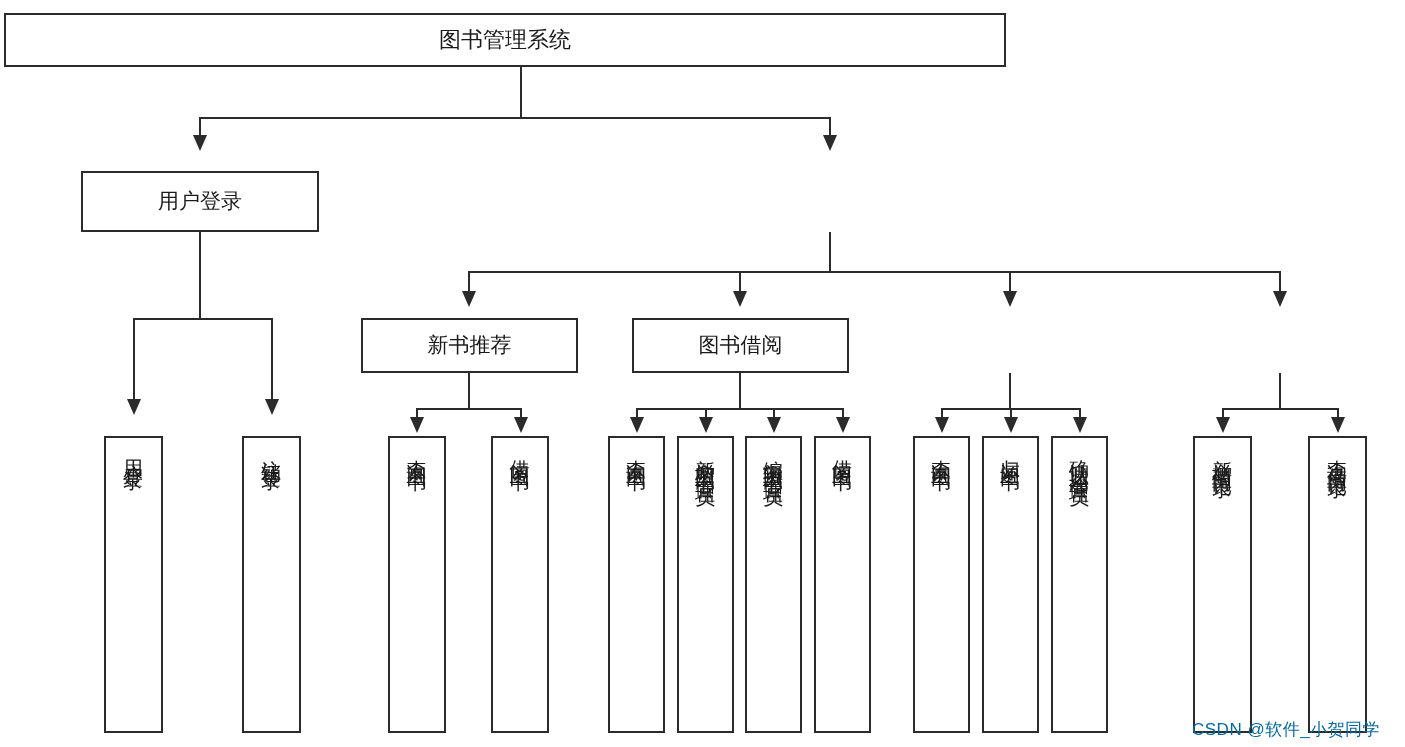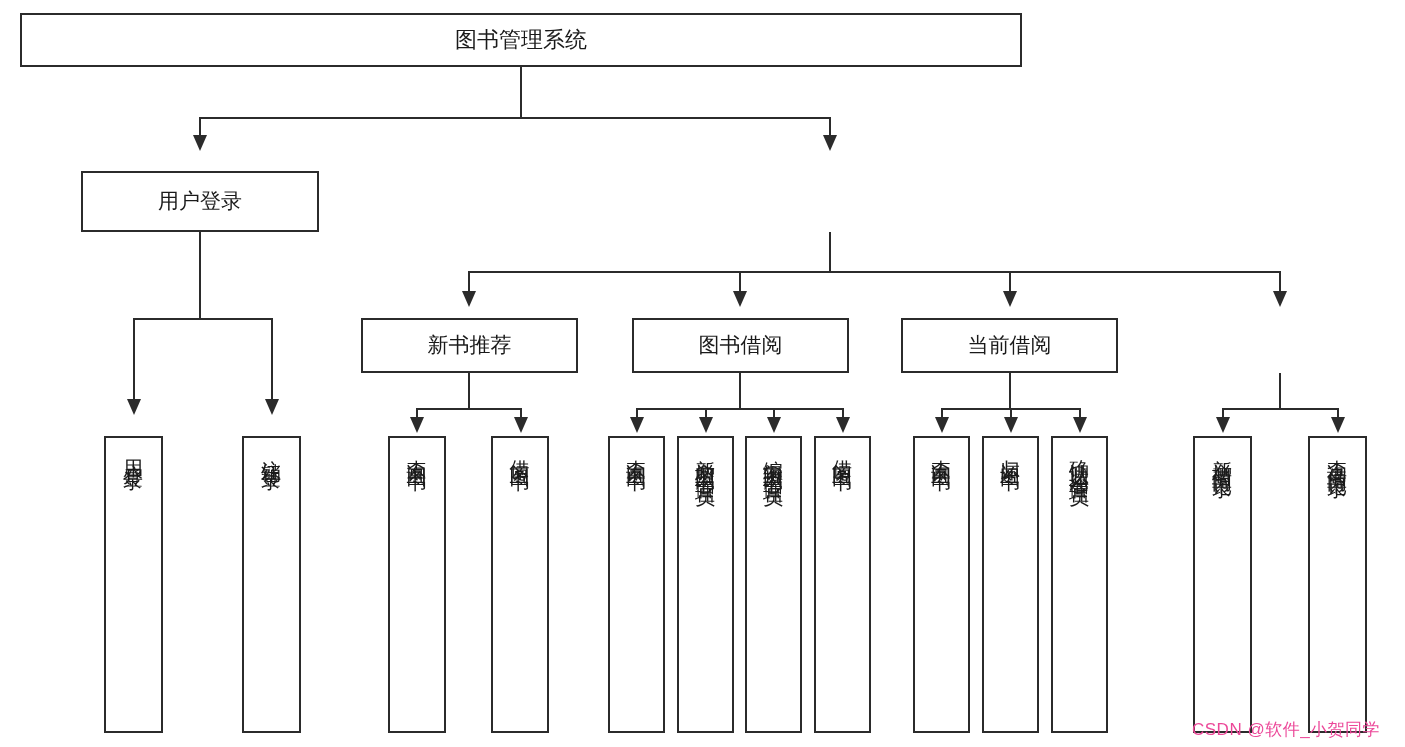--- a/index.html
+++ b/index.html
@@ -58,32 +58,32 @@
     position:absolute;
     width:0;height:0;
     border-left:7px solid transparent;
     border-right:7px solid transparent;
     border-top:16px solid #2b2b2b;
   }
   
   #watermark{
     position:absolute;
     font-size:17px;
-    color:#ec4899;
+    color:#0369a1;
     white-space:nowrap;
     letter-spacing:.5px;
     pointer-events:none;
   }
 </style>
 </head>
 <body>
 
 <div id="canvas">
 
-  <div class="node h root" style="left:20px;top:13px;width:1002px;height:54px;">
+  <div class="node h root" style="left:4px;top:13px;width:1002px;height:54px;">
     <span class="lbl">图书管理系统</span>
   </div>
 
   <div class="ln v" style="left:520px;top:67px;height:51px;"></div>
 
   <div class="ln h" style="left:199px;top:117px;width:632px;"></div>
 
   <div class="ln v" style="left:199px;top:117px;height:22px;"></div>
   <div class="arrow" style="left:193px;top:135px;"></div>
   <div class="ln v" style="left:829px;top:117px;height:22px;"></div>
@@ -110,23 +110,20 @@
   <div class="arrow" style="left:1003px;top:291px;"></div>
   <div class="ln v" style="left:1279px;top:271px;height:24px;"></div>
   <div class="arrow" style="left:1273px;top:291px;"></div>
 
   <div class="node h" style="left:632px;top:318px;width:217px;height:55px;">
     <span class="lbl">图书借阅</span>
   </div>
   <div class="node h" style="left:361px;top:318px;width:217px;height:55px;">
     <span class="lbl">新书推荐</span>
   </div>
-  <div class="node h" style="left:901px;top:318px;width:217px;height:55px;">
-    <span class="lbl">当前借阅</span>
-  </div>
 
   <div class="ln v" style="left:468px;top:373px;height:36px;"></div>
   <div class="ln h" style="left:416px;top:408px;width:105px;"></div>
   <div class="ln v" style="left:416px;top:408px;height:12px;"></div>
   <div class="arrow" style="left:410px;top:417px;"></div>
   <div class="ln v" style="left:520px;top:408px;height:12px;"></div>
   <div class="arrow" style="left:514px;top:417px;"></div>
 
   <div class="ln v" style="left:739px;top:373px;height:36px;"></div>
   <div class="ln h" style="left:636px;top:408px;width:208px;"></div>

